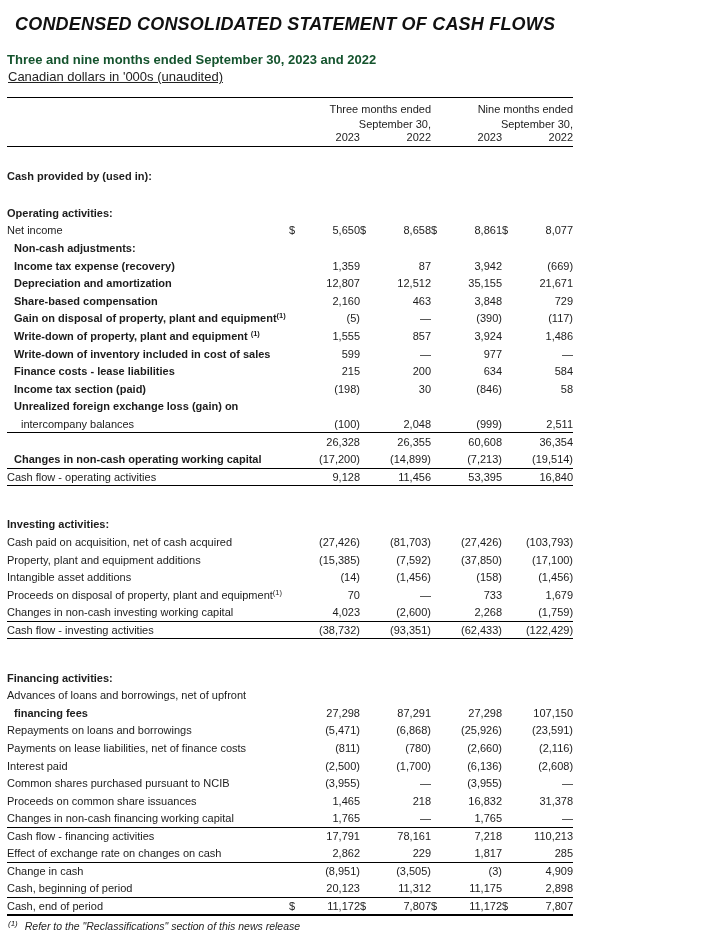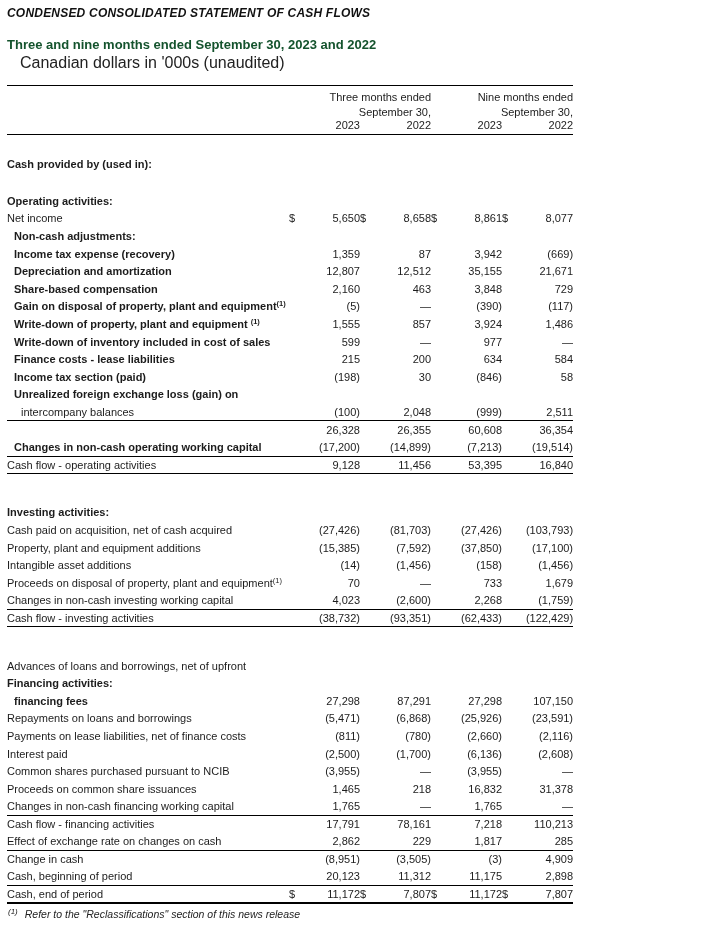--- a/index.html
+++ b/index.html
@@ -11,35 +11,36 @@
     color: #1c1c1c;
     font-family: "Liberation Sans", sans-serif;
     padding: 6px 8px 0 7px;
     overflow: hidden;
     position: relative;
   }
   .doc-title {
     font-family: "Liberation Sans", sans-serif;
     font-style: italic;
     font-weight: bold;
-    font-size: 12px;
+    font-size: 18px;
     letter-spacing: 0.2px;
-    margin: 0;
+    margin: 8px;
     color: #111;
   }
   .doc-subtitle {
     font-weight: bold;
     font-size: 13px;
     margin: 17px 0 0 0;
     color: #14532d;
   }
   .doc-unit {
-    font-size: 16px;
-    margin: 2px 0 0 13px;
+    font-size: 13px;
+    margin: 2px 0 0 1px;
     color: #222;
+    text-decoration: underline;
   }
   table.cf {
     border-collapse: collapse;
     table-layout: fixed;
     width: 566px;
     margin-top: 13px;
     border-top: 1px solid #000000;
   }
   table.cf td {
     padding: 0;
@@ -394,32 +395,32 @@
           <td class="val">(93,351)</td>
           <td class="cur"></td>
           <td class="val">(62,433)</td>
           <td class="cur"></td>
           <td class="val">(122,429)</td>
         </tr>
         <tr>
           <td colspan="9" style="height: 30px;"></td>
         </tr>
         <tr>
+          <td class="lbl ind0 bold"><span>Financing activities:</span></td>
+          <td class="cur"></td>
+          <td class="val"></td>
+          <td class="cur"></td>
+          <td class="val"></td>
+          <td class="cur"></td>
+          <td class="val"></td>
+          <td class="cur"></td>
+          <td class="val"></td>
+        </tr>
+        <tr>
           <td class="lbl ind0"><span>Advances of loans and borrowings, net of upfront</span></td>
-          <td class="cur"></td>
-          <td class="val"></td>
-          <td class="cur"></td>
-          <td class="val"></td>
-          <td class="cur"></td>
-          <td class="val"></td>
-          <td class="cur"></td>
-          <td class="val"></td>
-        </tr>
-        <tr>
-          <td class="lbl ind0 bold"><span>Financing activities:</span></td>
           <td class="cur"></td>
           <td class="val"></td>
           <td class="cur"></td>
           <td class="val"></td>
           <td class="cur"></td>
           <td class="val"></td>
           <td class="cur"></td>
           <td class="val"></td>
         </tr>
         <tr>

